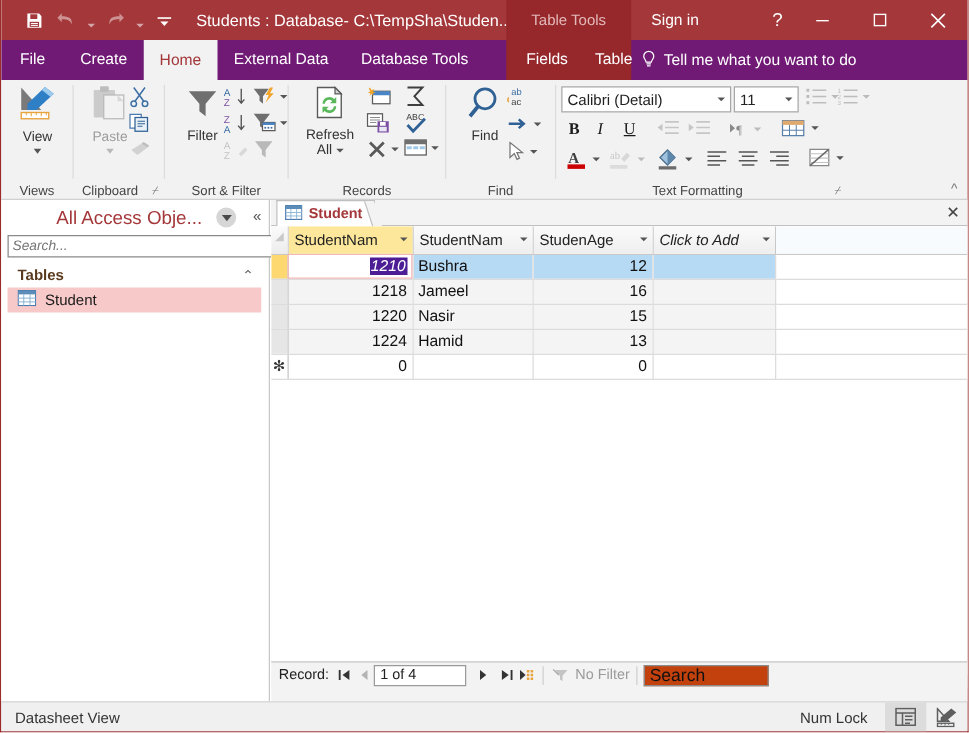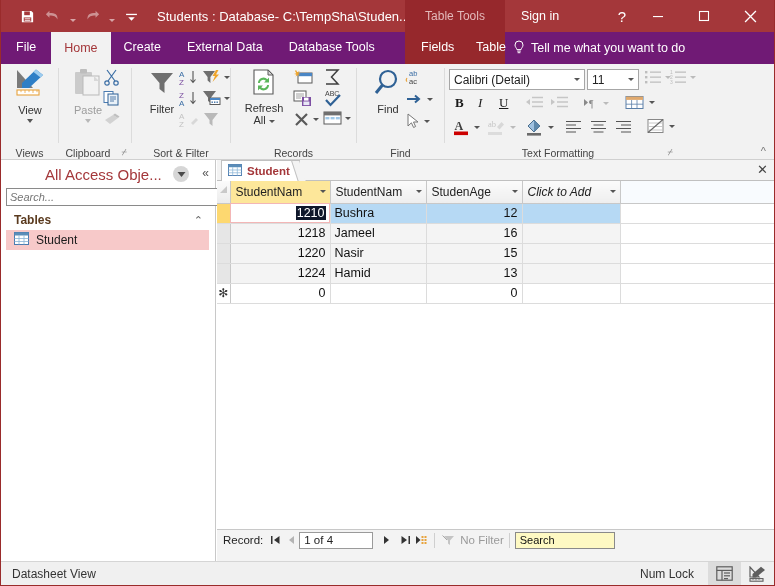--- a/index.html
+++ b/index.html
@@ -143,37 +143,37 @@
             text-align:center; font-size:11px; color:#333; }
   .rowsel.cur { background:#fdd870; }
   td.cell { height:20px; border-right:1px solid #dcdcdc;
             border-bottom:1px solid #dcdcdc; font-size:12.5px; color:#111;
             padding:0 4px; overflow:hidden; white-space:nowrap; }
   td.cell.num { text-align:right; }
   tr.r0 td.cell { background:#b6d9f4; }
   tr.r0 td.cell.active { background:#ffffff; outline:1px solid #f3b6b6;
             outline-offset:-1px; }
   tr.alt td.cell { background:#f4f4f4; }
-  .selnum { background:#0f172a; color:#fff; padding:0 1px; }
+  .selnum { background:#4c1d95; color:#fff; padding:0 1px;font-style:italic; }
   .newrowstar { font-size:12px; color:#333; }
 
   
   .navbar { position:absolute; left:0; bottom:11px; width:100%; height:21px;
             background:#f3f3f3; border-top:1px solid #c8c8c8;
             display:flex; align-items:center; font-size:11.5px; color:#222; }
   .navbar .lbl { padding:0 4px 0 6px; }
   .nb-ico { width:16px; height:17px; display:flex; align-items:center;
             justify-content:center; color:#333; font-size:10px; }
   .nb-ico.dim { color:#b4b4b4; }
   .recbox { width:74px; height:17px; border:1px solid #9a9a9a; background:#fff;
             font-size:11.5px; display:flex; align-items:center; padding-left:4px; }
   .vsep { width:1px; height:15px; background:#cfcfcf; margin:0 5px; }
   .nofilter { color:#9a9a9a; font-size:11.5px; }
-  .searchbox { width:100px; height:17px; border:1px solid #8a8a8a; background:#fef9c3;
-            font-size:11px; display:flex; align-items:center; padding-left:4px;
+  .searchbox { width:100px; height:17px; border:1px solid #8a8a8a; background:#c2410c;
+            font-size:14px; display:flex; align-items:center; padding-left:4px;
             color:#111; }
 
   
   .statusbar { position:absolute; left:0; bottom:0; width:100%; height:24px;
                background:#f0f0f0; border-top:1px solid #d5d5d5;
                display:flex; align-items:center;margin-top:20px; }
   .statusbar .sv { padding-left:11px; font-size:12px; color:#333; }
   .statusbar .right { margin-left:auto; display:flex; align-items:center;
                height:24px; }
   .numlock { font-size:12px; color:#333; padding-right:14px; }
@@ -237,22 +237,22 @@
     <div class="wbtn close">
       <svg width="13" height="13" viewBox="0 0 12 12">
           <path d="M1 1 L11 11 M11 1 L1 11" stroke="#fff" stroke-width="1.2" fill="none"></path>
         </svg>
     </div>
   </div>
 
   <div class="tabstrip">
     <div class="ctxband"></div>
     <div class="tab file">File</div>
+    <div class="tab">Create</div>
     <div class="tab active">Home</div>
-    <div class="tab">Create</div>
     <div class="tab">External Data</div>
     <div class="tab">Database Tools</div>
     <div class="tab ctx" style="position:absolute;left:407px;top:0;">Fields</div>
     <div class="tab ctx" style="position:absolute;left:462px;top:0;">Table</div>
     <div class="tellme">
       <span>
         <svg width="12" height="14" viewBox="0 0 12 14">
             <path d="M6 1 a4 4 0 0 1 4 4 c0 2-1.6 2.8-1.9 4.6 H3.9 C3.6 7.8 2 7 2 5 a4 4 0 0 1 4-4 z" fill="none" stroke="#fff" stroke-width="1"></path>
             <rect x="4.2" y="10.6" width="3.6" height="1" fill="#fff"></rect>
             <rect x="4.6" y="12.2" width="2.8" height="1" fill="#fff"></rect>

